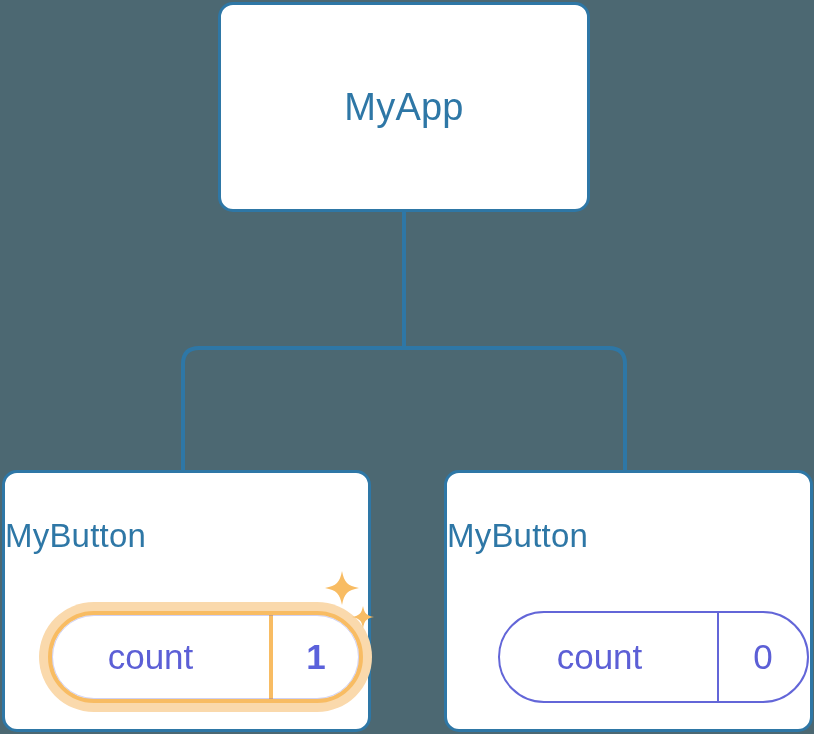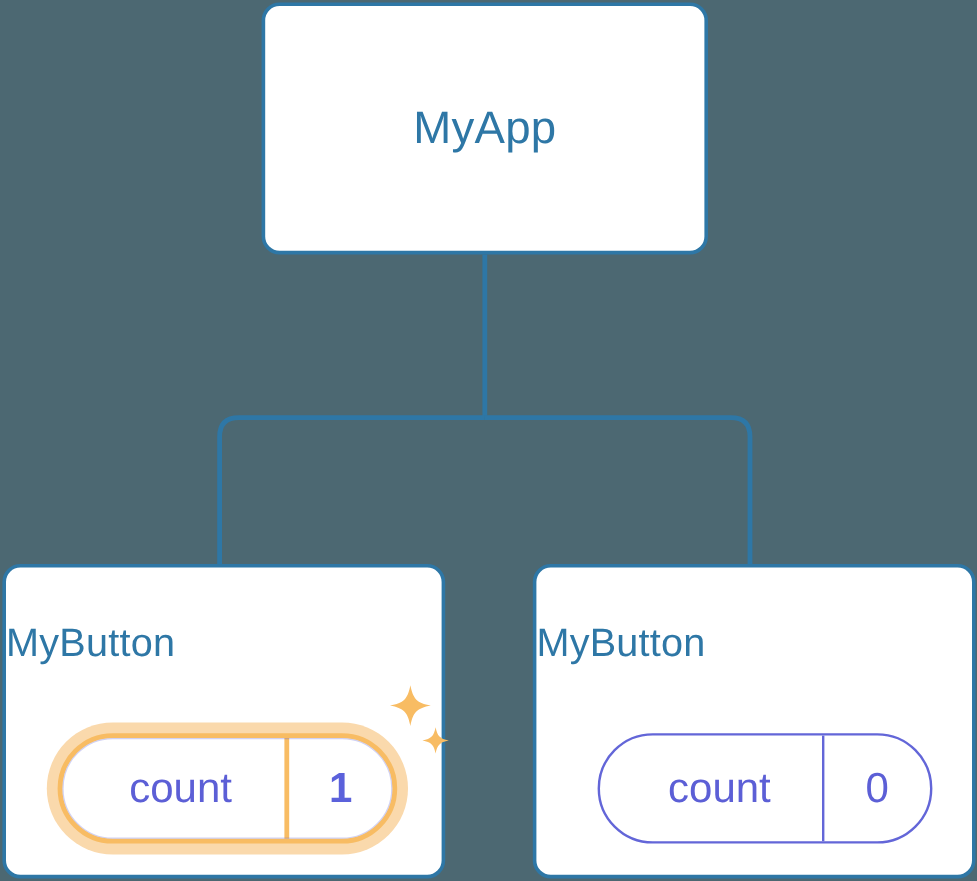--- a/index.html
+++ b/index.html
@@ -108,20 +108,21 @@
 
   .state-pill {
     position: relative;
     display: flex;
     align-items: stretch;
     height: 92px;
     border-radius: 46px;
     background: #ffffff;
     box-sizing: border-box;
     border: 2px solid #6366d8;
+    gap: 32px;
   }
   .pill-cell {
     display: flex;
     align-items: center;
     justify-content: center;
     color: #5c5fd6;
     font-size: 35px;
     font-weight: 400;
     white-space: nowrap;
     box-sizing: border-box;

